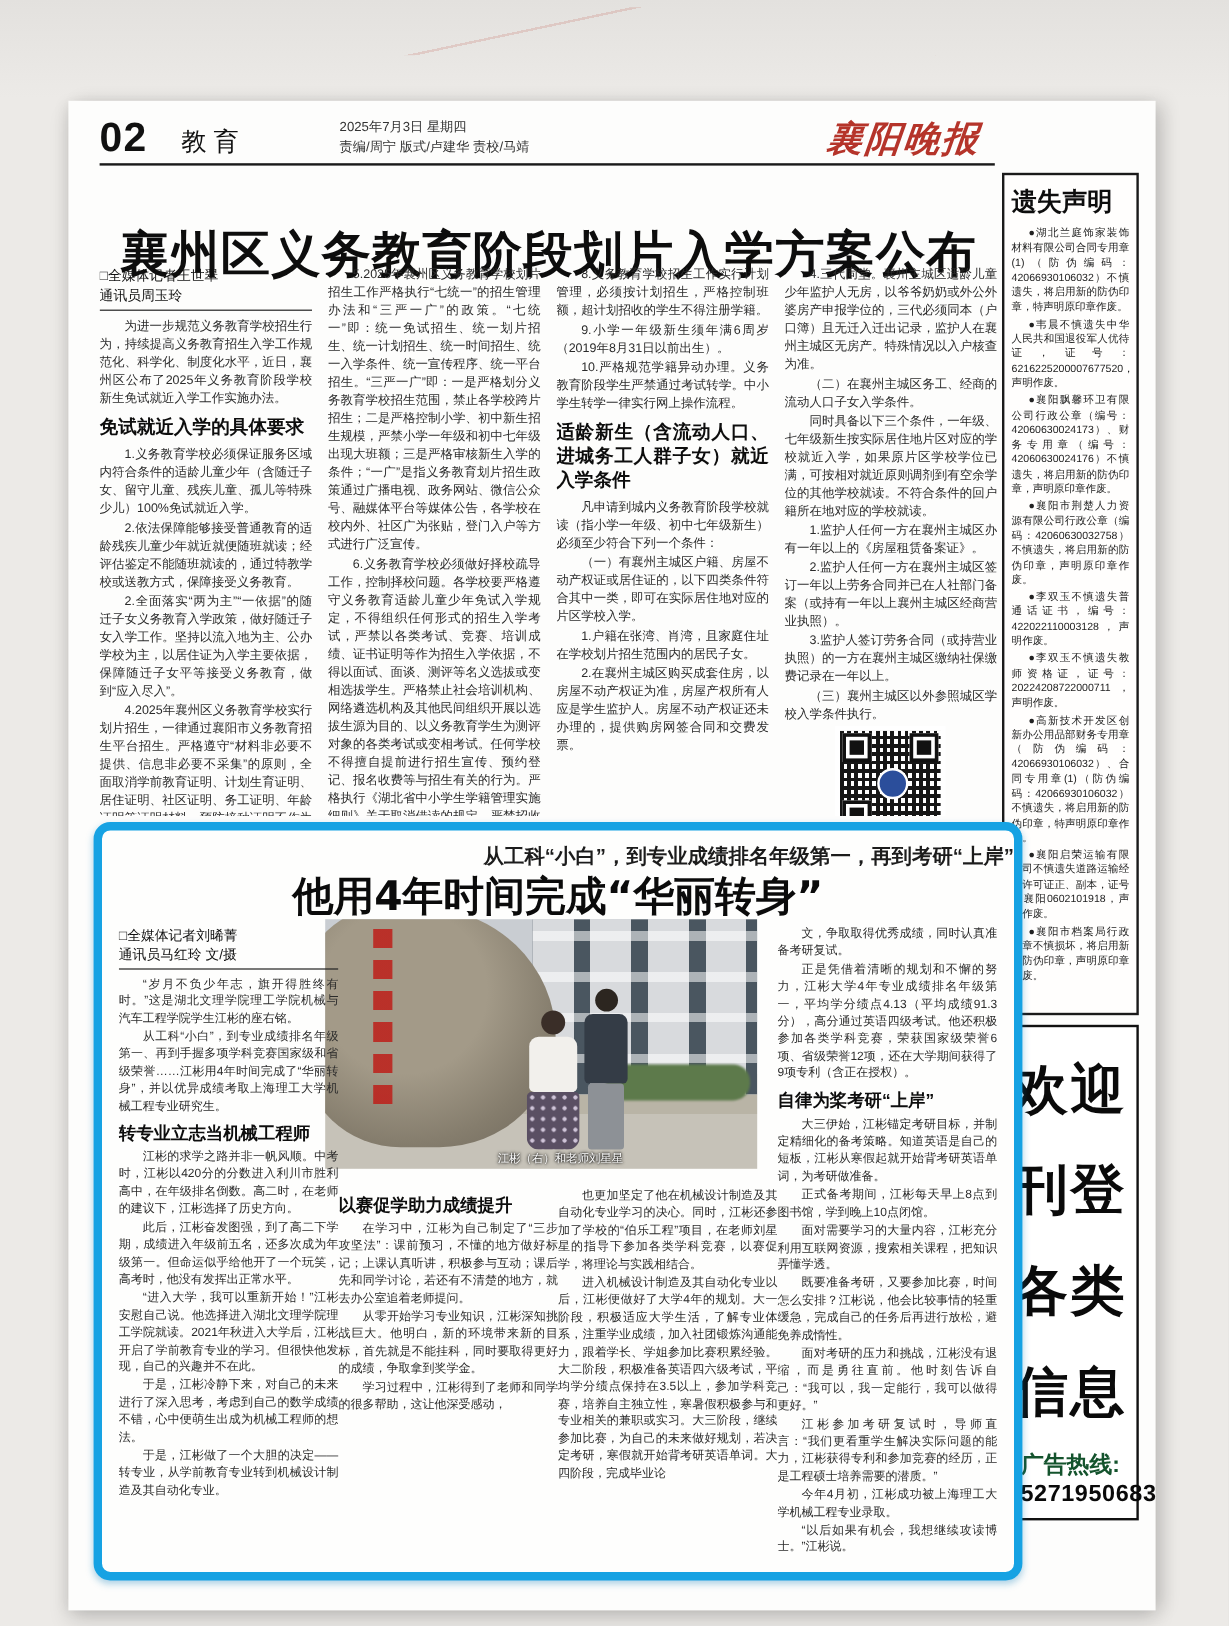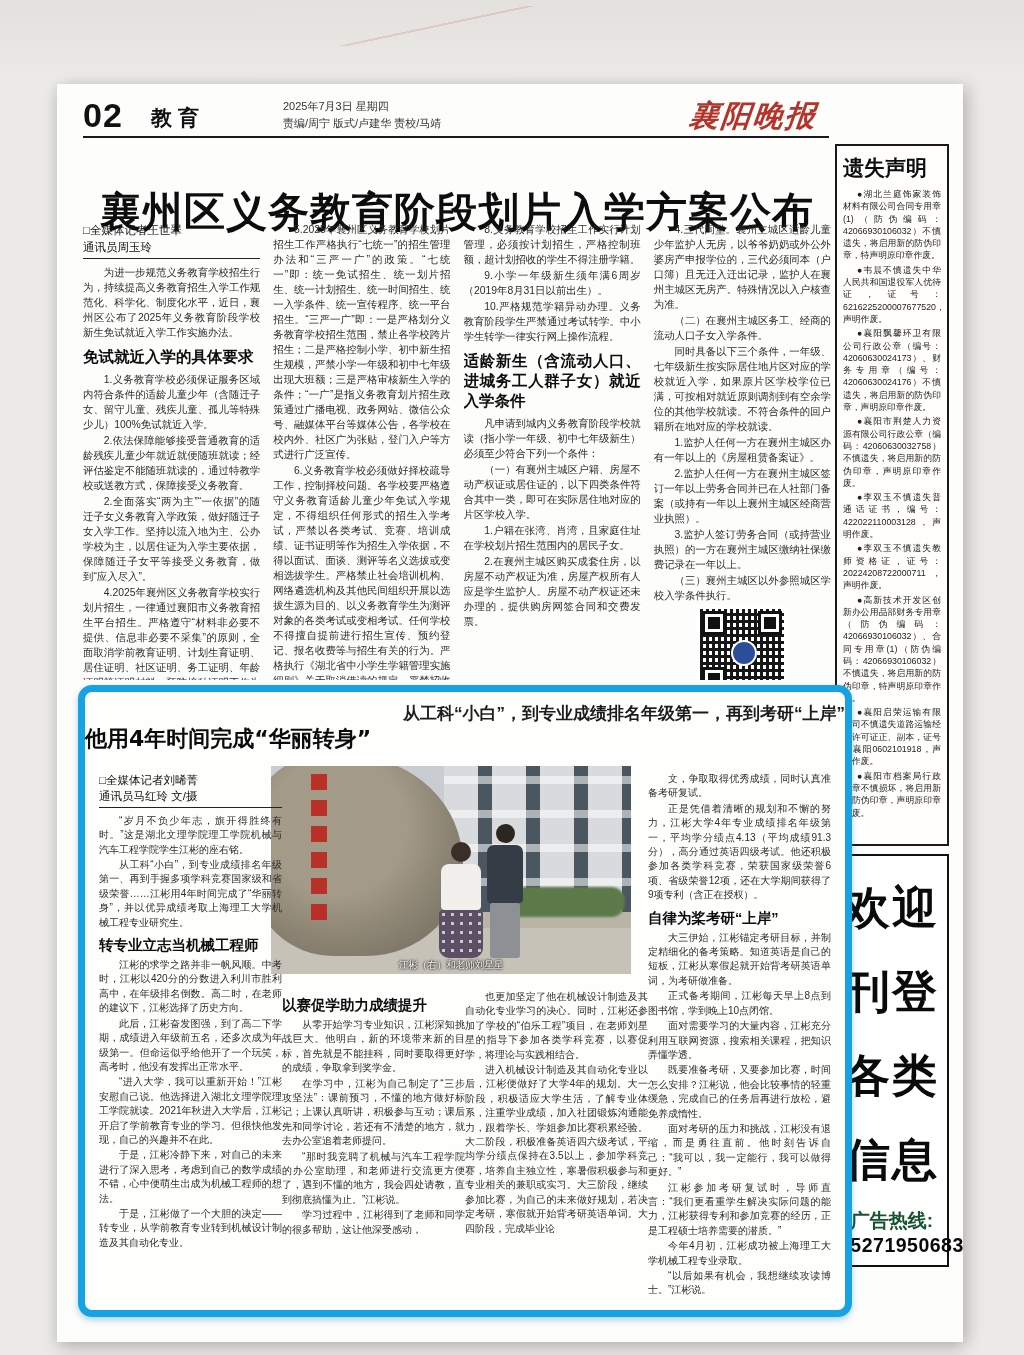--- a/index.html
+++ b/index.html
@@ -5,21 +5,21 @@
   html,body{margin:0;padding:0;}
   body{width:1024px;height:1355px;background:#dddbd7;font-family:"Liberation Sans",sans-serif;position:relative;overflow:hidden;}
   .canvas{position:absolute;inset:0;background:linear-gradient(180deg,#e3e1de 0%,#eceae7 6%,#eceae7 100%);}
   .wm{position:absolute;top:6px;left:180px;width:600px;height:40px;
       background:repeating-linear-gradient(-12deg,transparent 0 90px,rgba(200,120,110,.25) 90px 92px);}
   .paper{position:absolute;left:57px;top:84px;width:906px;height:1258px;background:#fdfdfc;
          box-shadow:8px 0 14px rgba(0,0,0,.12), -4px 0 10px rgba(0,0,0,.05), 0 10px 16px rgba(0,0,0,.12);}
   
   .hdr{position:absolute;left:26px;top:12px;right:26px;height:46px;}
   .pageno{position:absolute;left:0;top:0;font-size:34px;font-weight:900;color:#111;letter-spacing:1px;}
-  .section{position:absolute;left:68px;top:8px;font-size:21px;font-weight:700;color:#111;letter-spacing:6px;}
+  .section{position:absolute;left:68px;top:8px;font-size:21px;font-weight:400;color:#111;letter-spacing:6px;}
   .meta{position:absolute;left:200px;top:2px;font-size:11px;color:#333;line-height:17px;}
   .masthead{position:absolute;right:120px;top:0;font-size:30px;font-weight:900;font-style:italic;
             font-family:"DejaVu Serif",serif;color:#b5342a;transform:skewX(-6deg);letter-spacing:2px;}
   .rule{position:absolute;left:26px;top:52px;width:746px;border-top:2px solid #1a1a1a;}
   
   .headline{position:absolute;left:26px;top:74px;width:748px;text-align:center;font-size:41px;
             font-weight:900;color:#0d0d0d;letter-spacing:1px;font-family:"DejaVu Sans",sans-serif;}
   .cols{position:absolute;left:26px;top:138px;width:748px;height:458px;display:flex;gap:13px;}
   .col{flex:1 1 0;overflow:hidden;font-size:10.4px;line-height:15px;color:#2b2b2b;text-align:justify;}
   .para{text-indent:2em;margin:0 0 1px 0;}
@@ -41,21 +41,21 @@
   .lost-title{font-size:21px;font-weight:900;color:#0d0d0d;margin:2px 0 6px 0;}
   .lost-item{font-size:8.8px;line-height:12.3px;color:#222;text-align:justify;text-indent:1.6em;margin-bottom:2px;}
   .ad-box{border:2.5px solid #111;margin-top:8px;padding:10px 2px 8px 2px;background:#fff;text-align:center;}
   .ad-row{font-size:45px;font-weight:900;color:#0a0a0a;line-height:84px;letter-spacing:2px;font-family:"DejaVu Sans",sans-serif;}
   .ad-hot{font-size:19px;font-weight:700;color:#14532d;margin-top:6px;}
   .ad-tel{font-size:19.5px;font-weight:900;color:#0a0a0a;letter-spacing:.5px;}
   
   .bluebox{position:absolute;left:21px;top:601px;width:760px;height:618px;border:7px solid #16a2e3;
            border-radius:14px;background:#fefefd;box-shadow:0 3px 6px rgba(20,130,190,.35);}
   .kicker{position:absolute;left:0;top:10px;width:100%;text-align:right;font-size:17px;font-weight:700;color:#1c1c1c;}
-  .f-title{position:absolute;left:0;top:32px;width:100%;font-size:22px;font-weight:900;
+  .f-title{position:absolute;left:0;top:32px;width:100%;text-align:center;font-size:34px;font-weight:900;
            color:#0b0b0b;font-family:"DejaVu Sans",sans-serif;}
   .f-cols{position:absolute;left:14px;top:80px;width:732px;height:524px;display:flex;}
   .f-col{flex:1 1 0;overflow:hidden;font-size:10px;line-height:14.4px;color:#2b2b2b;text-align:justify;}
   .f-col .sub-h{font-size:14.5px;margin:6px 0 4px 0;line-height:18px;}
   .f-col.pad{padding-top:218px;}
   
   .photo{position:absolute;left:186px;top:74px;width:360px;height:208px;overflow:hidden;background:
       linear-gradient(180deg,#c9cdd2 0 62%,#b9b4a6 62% 78%,#c6c2b8 78% 100%);}
   .bldg{position:absolute;right:0;top:0;width:52%;height:70%;background:
       repeating-linear-gradient(90deg,#d8dadd 0 34px,#4a5660 34px 48px);}
@@ -70,21 +70,21 @@
   .p1{left:168px;width:44px;height:120px;}
   .p1 .hd{width:20px;height:20px;border-radius:50%;background:#3a2e28;margin:0 auto;}
   .p1 .bd{width:40px;height:46px;border-radius:8px 8px 4px 4px;background:#f2f0ec;margin:2px auto 0;}
   .p1 .sk{width:44px;height:48px;border-radius:4px 4px 10px 10px;background:#5a4f63;margin:0 auto;
           background-image:radial-gradient(circle,#cfc4d8 1.5px,transparent 2px);background-size:9px 9px;}
   .p2{left:214px;width:40px;height:138px;}
   .p2 .hd{width:19px;height:19px;border-radius:50%;background:#2c2620;margin:0 auto;}
   .p2 .bd{width:36px;height:58px;border-radius:7px 7px 4px 4px;background:#343c46;margin:2px auto 0;}
   .p2 .lg{width:30px;height:55px;background:#8d9196;margin:0 auto;border-radius:3px;}
   .ph-cap{position:absolute;left:0;bottom:2px;width:100%;text-align:center;font-size:9.5px;color:#fff;
-          text-shadow:0 0 3px #000,0 0 2px #000;}
+          text-shadow:0 0 3px #000,0 0 2px #000;padding-left:16px;}
 </style>
 </head>
 <body>
 
 <div class="canvas">
   <div class="wm"></div>
   <div class="paper">
 
     <div class="hdr">
       <div class="pageno">02</div>
@@ -207,23 +207,22 @@
             <div class="para">从工科“小白”，到专业成绩排名年级第一、再到手握多项学科竞赛国家级和省级荣誉……江彬用4年时间完成了“华丽转身”，并以优异成绩考取上海理工大学机械工程专业研究生。</div>
             <div class="sub-h">转专业立志当机械工程师</div>
             <div class="para">江彬的求学之路并非一帆风顺。中考时，江彬以420分的分数进入利川市胜利高中，在年级排名倒数。高二时，在老师的建议下，江彬选择了历史方向。</div>
             <div class="para">此后，江彬奋发图强，到了高二下学期，成绩进入年级前五名，还多次成为年级第一。但命运似乎给他开了一个玩笑，高考时，他没有发挥出正常水平。</div>
             <div class="para">“进入大学，我可以重新开始！”江彬安慰自己说。他选择进入湖北文理学院理工学院就读。2021年秋进入大学后，江彬开启了学前教育专业的学习。但很快他发现，自己的兴趣并不在此。</div>
             <div class="para">于是，江彬冷静下来，对自己的未来进行了深入思考，考虑到自己的数学成绩不错，心中便萌生出成为机械工程师的想法。</div>
             <div class="para">于是，江彬做了一个大胆的决定——转专业，从学前教育专业转到机械设计制造及其自动化专业。</div>
           </div>
         <div class="f-col pad">
             <div class="sub-h">以赛促学助力成绩提升</div>
+            <div class="para">在学习中，江彬为自己制定了“三步攻坚法”：课前预习，不懂的地方做好标记；上课认真听讲，积极参与互动；课后先和同学讨论，若还有不清楚的地方，就去办公室追着老师提问。</div>
             <div class="para">从零开始学习专业知识，江彬深知挑战巨大。他明白，新的环境带来新的目标，首先就是不能挂科，同时要取得更好的成绩，争取拿到奖学金。</div>
-            <div class="para">在学习中，江彬为自己制定了“三步攻坚法”：课前预习，不懂的地方做好标记；上课认真听讲，积极参与互动；课后先和同学讨论，若还有不清楚的地方，就去办公室追着老师提问。</div>
-            <div class="para">“那时我竞聘了机械与汽车工程学院的办公室助理，和老师进行交流更方便了，遇到不懂的地方，我会四处请教，直到彻底搞懂为止。”江彬说。</div>
             <div class="para">学习过程中，江彬得到了老师和同学的很多帮助，这让他深受感动，</div>
           </div>
         <div class="f-col pad">
             <div class="para">也更加坚定了他在机械设计制造及其自动化专业学习的决心。同时，江彬还参加了学校的“伯乐工程”项目，在老师刘星星的指导下参加各类学科竞赛，以赛促学，将理论与实践相结合。</div>
             <div class="para">进入机械设计制造及其自动化专业以后，江彬便做好了大学4年的规划。大一阶段，积极适应大学生活，了解专业体系，注重学业成绩，加入社团锻炼沟通能力，跟着学长、学姐参加比赛积累经验。大二阶段，积极准备英语四六级考试，平均学分绩点保持在3.5以上，参加学科竞赛，培养自主独立性，寒暑假积极参与和专业相关的兼职或实习。大三阶段，继续参加比赛，为自己的未来做好规划，若决定考研，寒假就开始背考研英语单词。大四阶段，完成毕业论</div>
           </div>
         <div class="f-col">
             <div class="para">文，争取取得优秀成绩，同时认真准备考研复试。</div>
             <div class="para">正是凭借着清晰的规划和不懈的努力，江彬大学4年专业成绩排名年级第一，平均学分绩点4.13（平均成绩91.3分），高分通过英语四级考试。他还积极参加各类学科竞赛，荣获国家级荣誉6项、省级荣誉12项，还在大学期间获得了9项专利（含正在授权）。</div>
             <div class="sub-h">自律为桨考研“上岸”</div>

